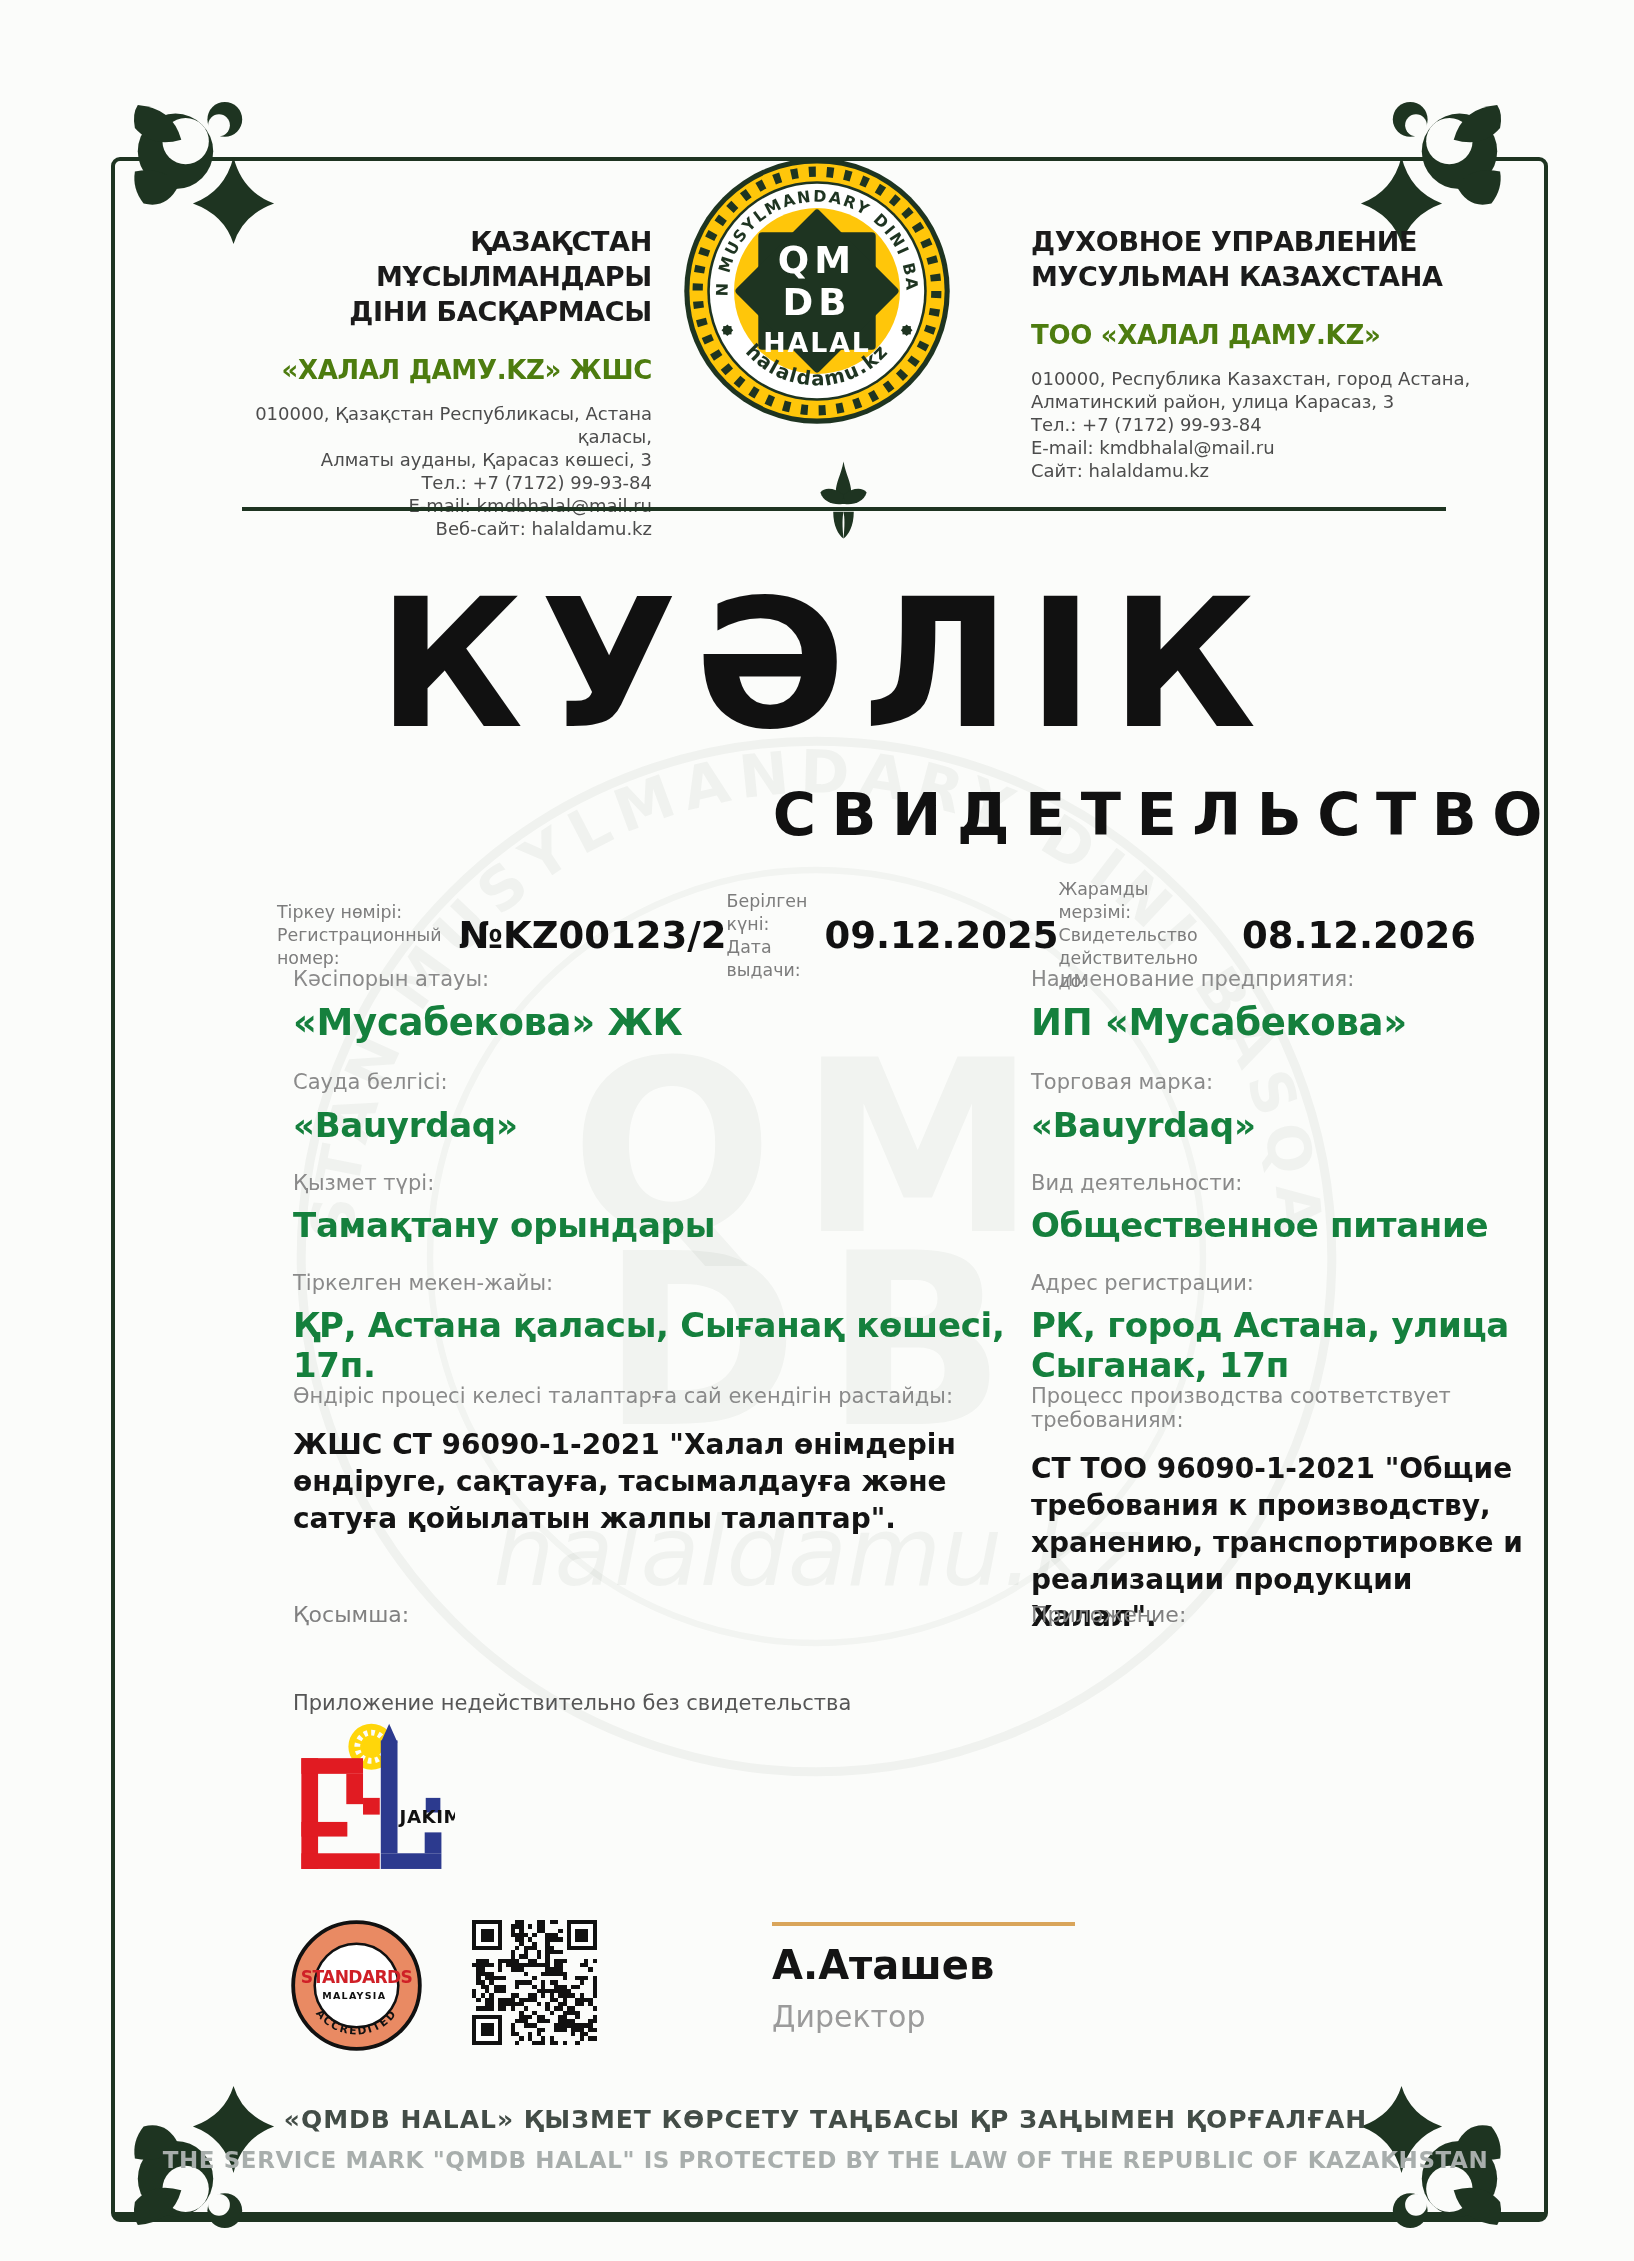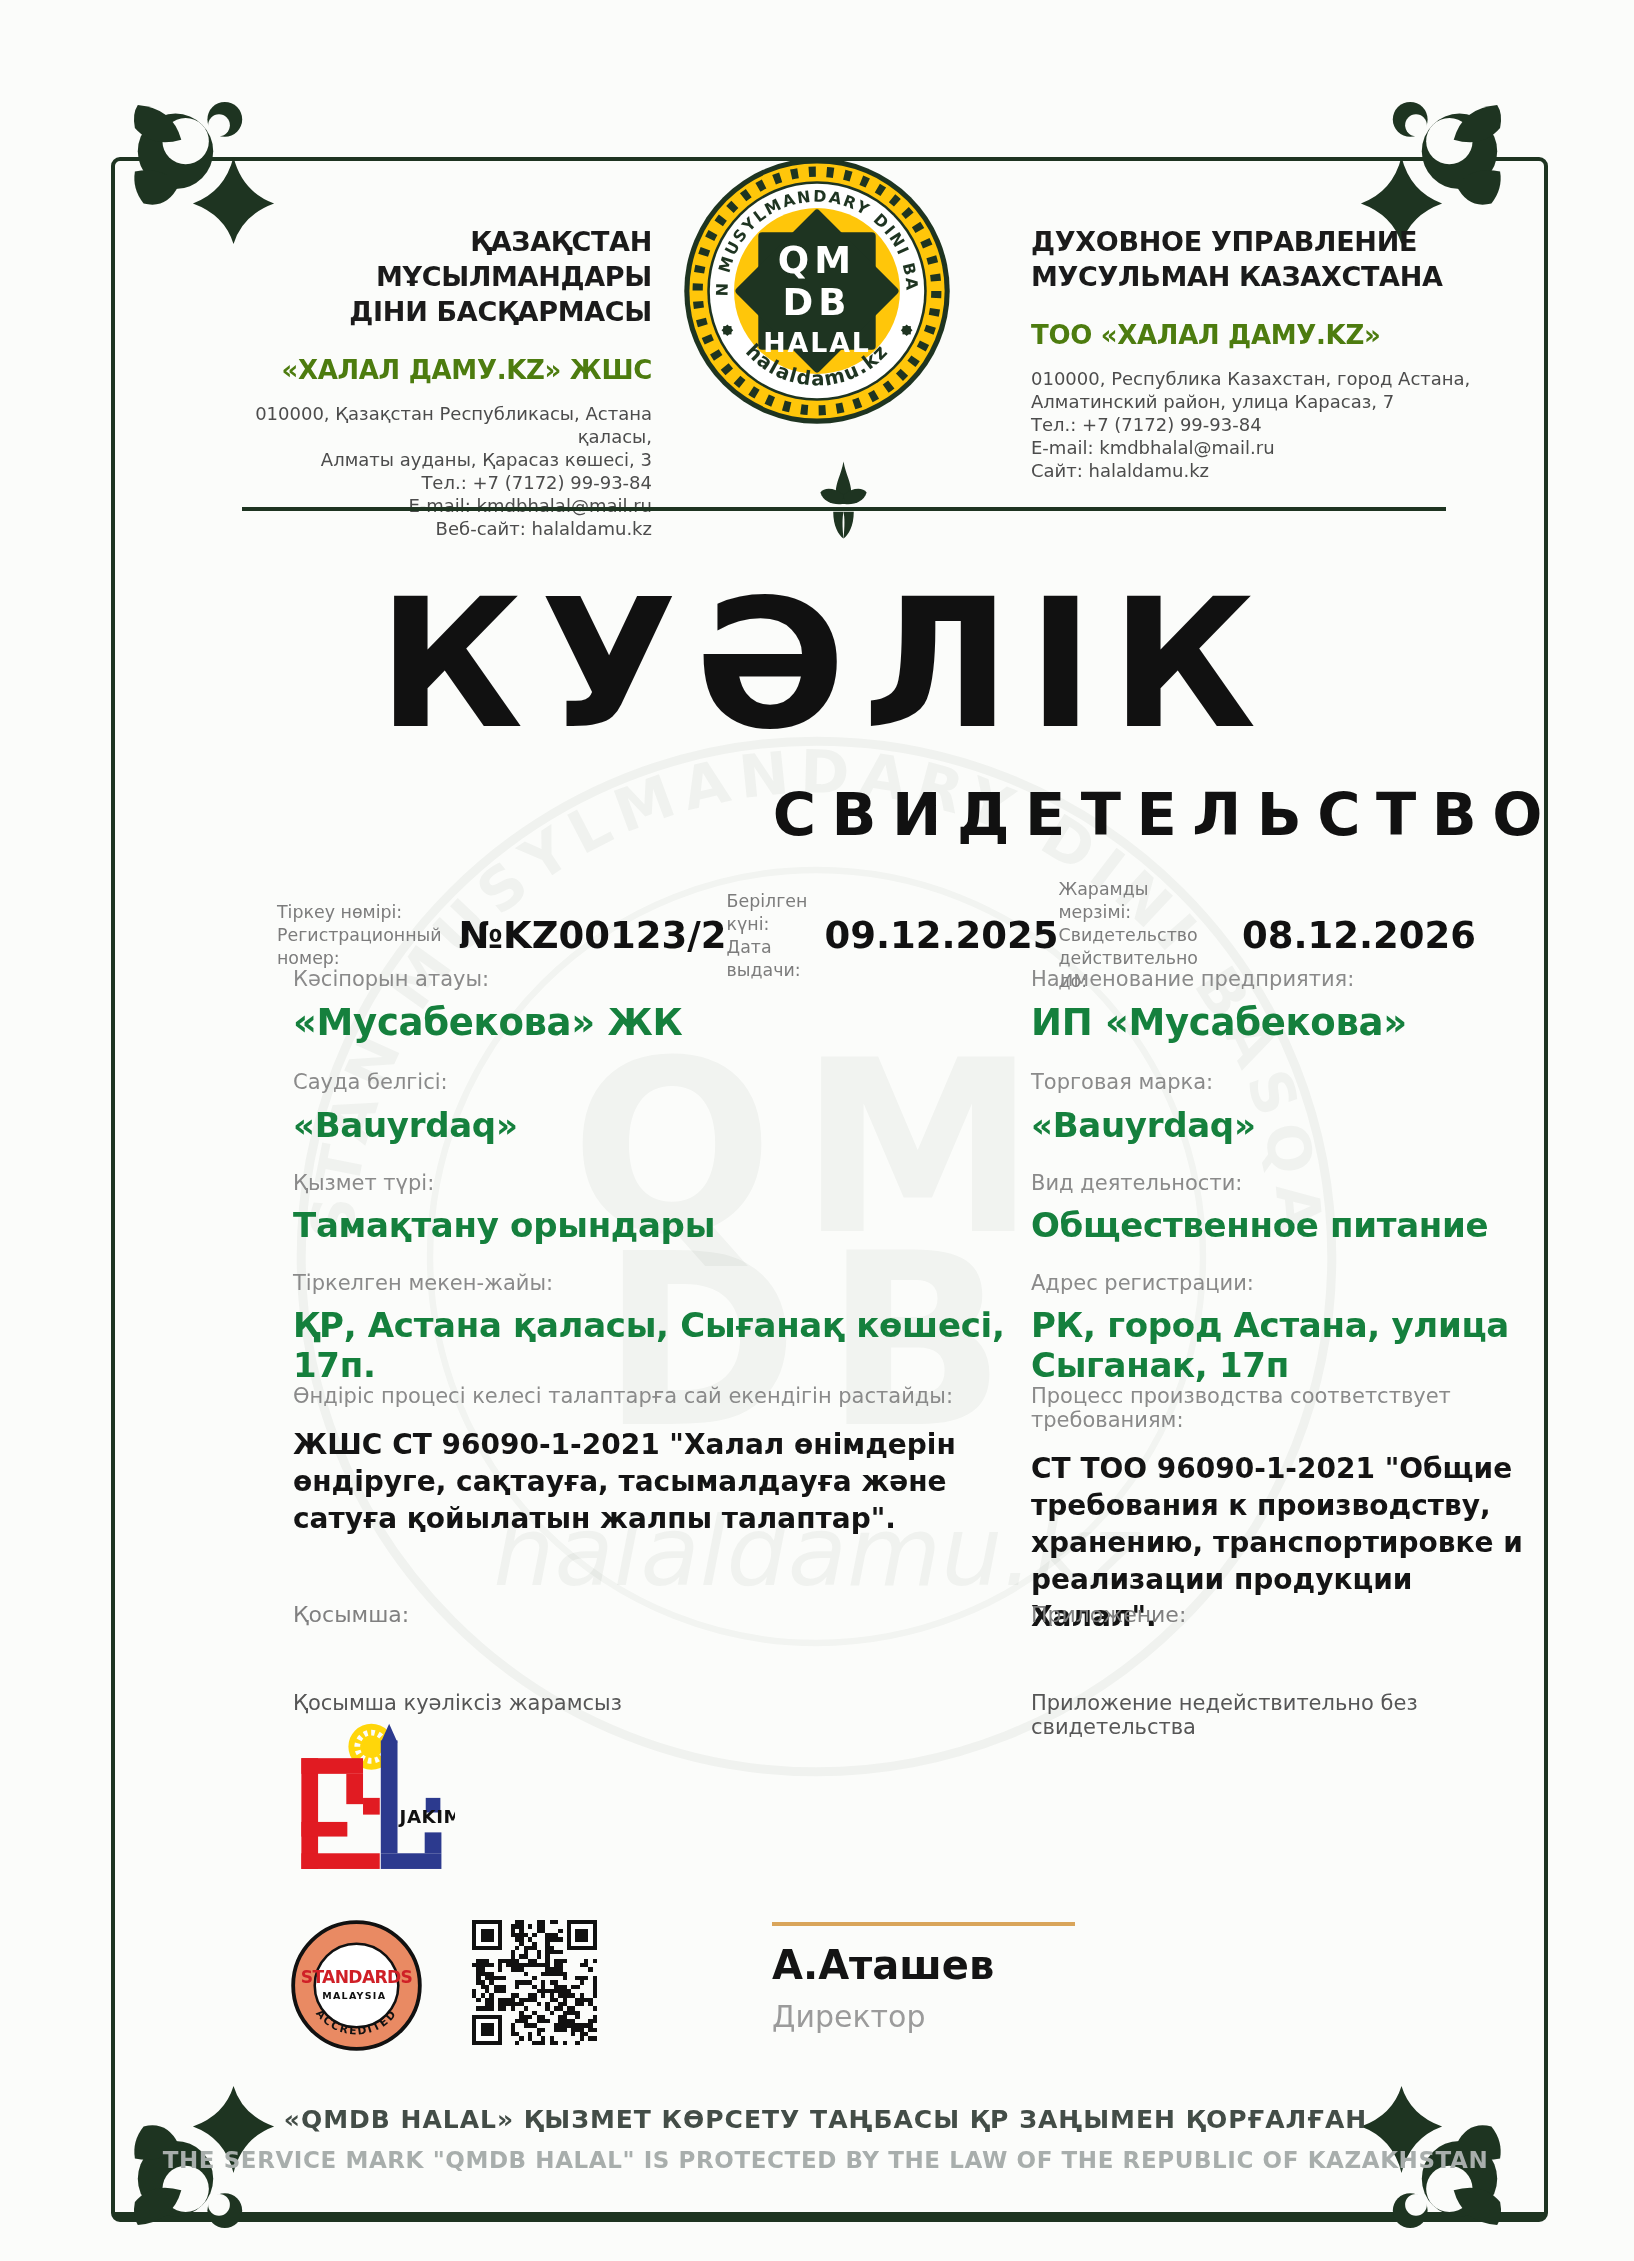--- a/index.html
+++ b/index.html
@@ -132,21 +132,21 @@
   </div>
 
   <div class="abs hdr-right">
     <div class="org">
       <div>ДУХОВНОЕ УПРАВЛЕНИЕ</div>
       <div>МУСУЛЬМАН КАЗАХСТАНА</div>
     </div>
     <div class="company">ТОО «ХАЛАЛ ДАМУ.KZ»</div>
     <div class="contact">
       <div>010000, Республика Казахстан, город Астана,</div>
-      <div>Алматинский район, улица Карасаз, 7</div>
+      <div>Алматинский район, улица Карасаз, 3</div>
       <div>Тел.: +7 (7172) 99-93-84</div>
       <div>E-mail: kmdbhalal@mail.ru</div>
       <div>Сайт: halaldamu.kz</div>
     </div>
   </div>
 
   <svg class="abs seal" viewBox="0 0 420 420">
     <circle cx="210" cy="210" r="208" fill="#1e3421"></circle>
     <circle cx="210" cy="210" r="200" fill="#ffc60a"></circle>
     <circle cx="210" cy="210" r="187" fill="none" stroke="#1e3421" stroke-width="16" stroke-dasharray="11 17"></circle>
@@ -258,21 +258,20 @@
     </div>
     <div>
       <div class="f-label">Процесс производства соответствует требованиям:</div>
       <div class="req-text">СТ ТОО 96090-1-2021 "Общие требования к производству, хранению, транспортировке и реализации продукции Халал".</div>
     </div>
   </div>
 
   <div class="abs appendix">
     <div class="app-label">Қосымша:</div>
     <div class="app-label">Приложение:</div>
-    <div class="app-note">Қосымша куәліксіз жарамсыз</div>
     <div class="app-note">Приложение недействительно без свидетельства</div>
   </div>
 
   <svg class="abs jakim" viewBox="0 0 310 310">
     <circle cx="150" cy="52" r="44" fill="#ffd60a"></circle>
     <circle cx="150" cy="52" r="27" fill="none" stroke="#fbfcfa" stroke-width="11" stroke-dasharray="7 7"></circle>
     <circle cx="150" cy="52" r="15" fill="#ffd60a"></circle>
     <g fill="#e11b22">
       <rect x="16" y="74" width="32" height="212"></rect>
       <rect x="16" y="74" width="118" height="30"></rect>

